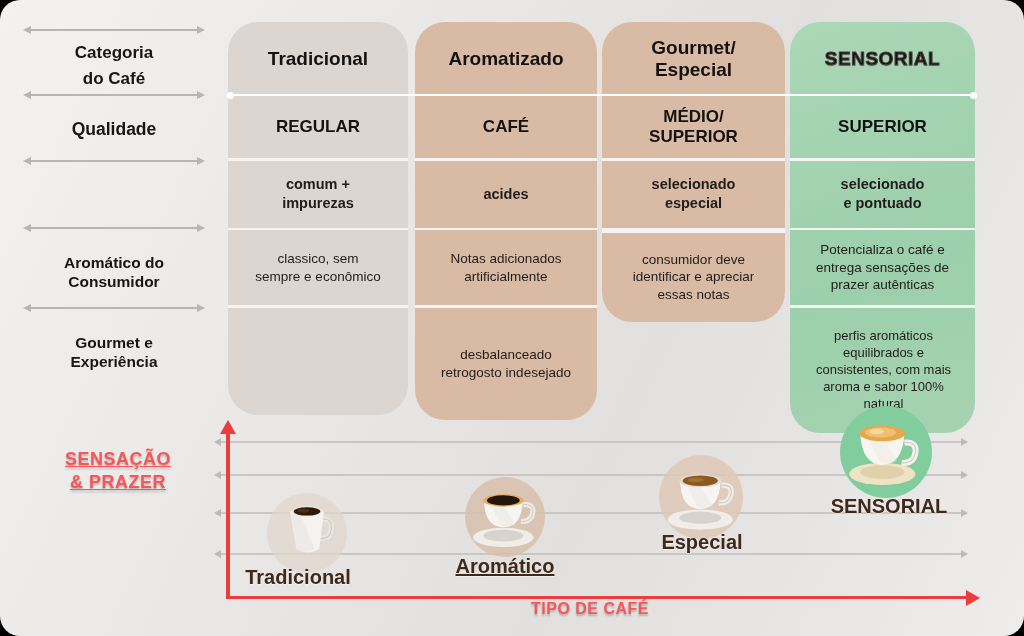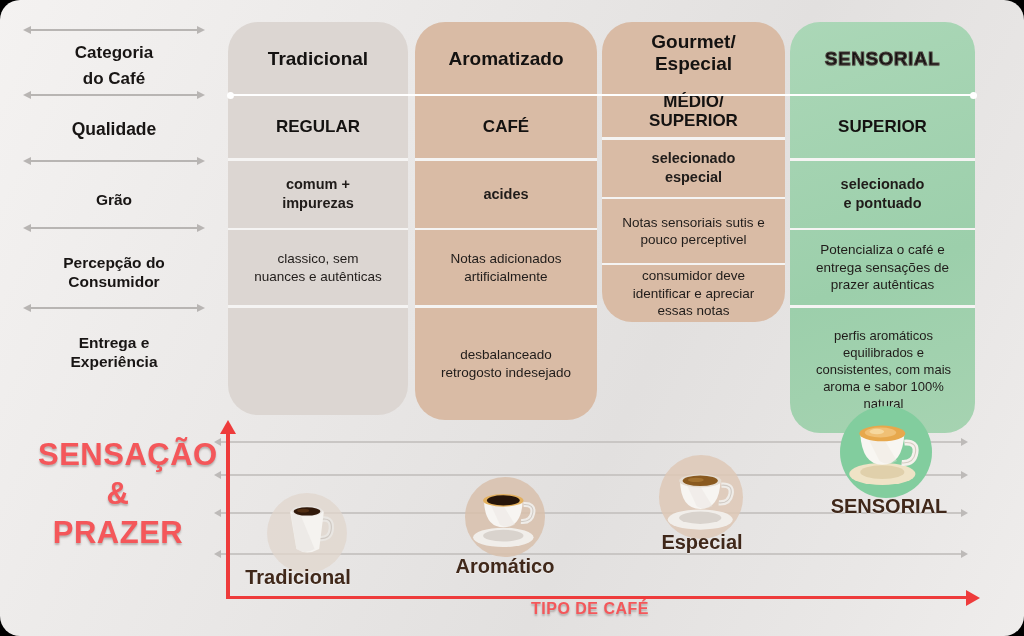--- a/index.html
+++ b/index.html
@@ -39,56 +39,55 @@
   .gridline::before{left:-6px;border-right:7px solid #bdbab8;}
   .gridline::after{right:-6px;border-left:7px solid #bdbab8;}
   .yaxis{position:absolute;left:226px;top:432px;width:3.5px;height:166px;background:#ee3b3b;}
   .yaxis-arrow{position:absolute;left:219.5px;top:420px;width:0;height:0;
     border-left:8px solid transparent;border-right:8px solid transparent;border-bottom:14px solid #ee3b3b;}
   .xaxis{position:absolute;left:226px;top:595.5px;width:744px;height:3.5px;background:#ee3b3b;}
   .xaxis-arrow{position:absolute;left:966px;top:589.5px;width:0;height:0;
     border-top:8px solid transparent;border-bottom:8px solid transparent;border-left:14px solid #ee3b3b;}
   .axis-label{position:absolute;text-align:center;font-weight:700;color:#f4575a;
     text-shadow:0 2px 2px rgba(60,40,35,.3);white-space:pre-line;}
-  .ylab{left:38px;top:436px;width:160px;font-size:31px;line-height:1.25;letter-spacing:.5px;}
+  .ylab{left:38px;top:448px;width:160px;font-size:18px;line-height:1.25;letter-spacing:.5px;text-decoration:underline;}
   .xlab{left:440px;top:600px;width:300px;font-size:16px;letter-spacing:.5px;}
   .halo{position:absolute;border-radius:50%;}
   .cupfig{position:absolute;}
   .cuplabel{position:absolute;text-align:center;font-weight:700;font-size:20px;color:#40281a;
     text-shadow:0 1px 1px rgba(255,255,255,.5);}
 </style>
 </head>
 <body>
 
 <div class="stage">
 <div class="card">
 
   <div class="sepline" style="left:30px;top:29px;width:168px;"></div>
   <div class="rowhead" style="left:18px;top:40px;width:192px;font-size:17px;line-height:1.55;">Categoria
 do Café</div>
   <div class="sepline" style="left:30px;top:94px;width:168px;"></div>
   <div class="rowhead" style="left:18px;top:119px;width:192px;font-size:17.5px;">Qualidade</div>
   <div class="sepline" style="left:30px;top:160px;width:168px;"></div>
-  <div class="rowhead" style="left:18px;top:191px;width:192px;font-size:15.5px;">Grão</div>
   <div class="sepline" style="left:30px;top:227px;width:168px;"></div>
-  <div class="rowhead" style="left:18px;top:253px;width:192px;font-size:15.5px;line-height:1.25;">Percepção do
+  <div class="rowhead" style="left:18px;top:253px;width:192px;font-size:15.5px;line-height:1.25;">Aromático do
 Consumidor</div>
   <div class="sepline" style="left:30px;top:307px;width:168px;"></div>
-  <div class="rowhead" style="left:18px;top:333px;width:192px;font-size:15.5px;line-height:1.25;">Entrega e
+  <div class="rowhead" style="left:18px;top:333px;width:192px;font-size:15.5px;line-height:1.25;">Gourmet e
 Experiência</div>
 
   <div class="col col-gray" style="left:228px;width:180px;height:393px;">
     <div class="cell head">Tradicional</div>
     <div class="cell quality">REGULAR</div>
     <div class="colsep"></div>
     <div class="cell grain">comum +
 impurezas</div>
     <div class="colsep"></div>
     <div class="cell perception">classico, sem
-nuances e autênticas</div>
+sempre e econômico</div>
     <div class="colsep"></div>
   </div>
 
   <div class="col col-tan" style="left:415px;width:182px;height:398px;">
     <div class="cell head">Aromatizado</div>
     <div class="cell quality">CAFÉ</div>
     <div class="colsep"></div>
     <div class="cell grain">acides</div>
     <div class="colsep"></div>
     <div class="cell perception">Notas adicionados
@@ -100,22 +99,20 @@
 
   <div class="col col-tan" style="left:602px;width:183px;height:300px;">
     <div class="cell head">Gourmet/
 Especial</div>
     <div class="cell quality">MÉDIO/
 SUPERIOR</div>
     <div class="colsep"></div>
     <div class="cell grain">selecionado
 especial</div>
     <div class="colsep"></div>
-    <div class="cell perception">Notas sensoriais sutis e
-pouco perceptivel</div>
     <div class="colsep"></div>
     <div class="cell experience">consumidor deve
 identificar e apreciar
 essas notas</div>
   </div>
 
   <div class="col col-green" style="left:790px;width:185px;height:411px;">
     <div class="cell head head-sensorial">SENSORIAL</div>
     <div class="cell quality">SUPERIOR</div>
     <div class="colsep"></div>
@@ -165,21 +162,21 @@
   <svg class="cupfig" style="left:463px;top:471px;" width="84" height="84" viewBox="0 0 100 100">
     <ellipse cx="48" cy="79" rx="36" ry="11.5" fill="#f1eeea"></ellipse>
     <ellipse cx="48" cy="77" rx="24" ry="7" fill="#d9d3cd"></ellipse>
     <path d="M72 40 q13 -1 11 10 q-2 11 -14 10" fill="none" stroke="#efece8" stroke-width="6"></path>
     <path d="M72 40 q13 -1 11 10 q-2 11 -14 10" fill="none" stroke="#cfc9c3" stroke-width="1.2"></path>
     <path d="M25 35 q1 32 23 32 q22 0 23 -32 z" fill="#f7f5f2"></path>
     <path d="M62 64 q-10 5 -18 0 l-12-26 14 0z" fill="#e8e4df" opacity=".45"></path>
     <ellipse cx="48" cy="35" rx="24" ry="7.5" fill="#e3b05e"></ellipse>
     <ellipse cx="48" cy="35" rx="19.5" ry="6" fill="#26150a"></ellipse>
   </svg>
-  <div class="cuplabel" style="left:425px;top:555px;width:160px;">Aromático</div>
+  <div class="cuplabel" style="left:425px;top:555px;width:160px;text-decoration:underline;">Aromático</div>
 
   <div class="halo" style="left:659px;top:455px;width:84px;height:84px;background:rgba(222,200,182,.85);"></div>
   <svg class="cupfig" style="left:658px;top:450px;" width="88" height="88" viewBox="0 0 100 100">
     <ellipse cx="48" cy="79" rx="37" ry="11.5" fill="#f1eeea"></ellipse>
     <ellipse cx="48" cy="77" rx="24" ry="7" fill="#d9d3cd"></ellipse>
     <path d="M72 40 q13 -1 11 10 q-2 11 -14 10" fill="none" stroke="#efece8" stroke-width="6"></path>
     <path d="M72 40 q13 -1 11 10 q-2 11 -14 10" fill="none" stroke="#cfc9c3" stroke-width="1.2"></path>
     <path d="M25 35 q1 32 23 32 q22 0 23 -32 z" fill="#f7f5f2"></path>
     <path d="M62 64 q-10 5 -18 0 l-12-26 14 0z" fill="#e8e4df" opacity=".45"></path>
     <ellipse cx="48" cy="35" rx="24" ry="7.5" fill="#e5ddd3"></ellipse>

